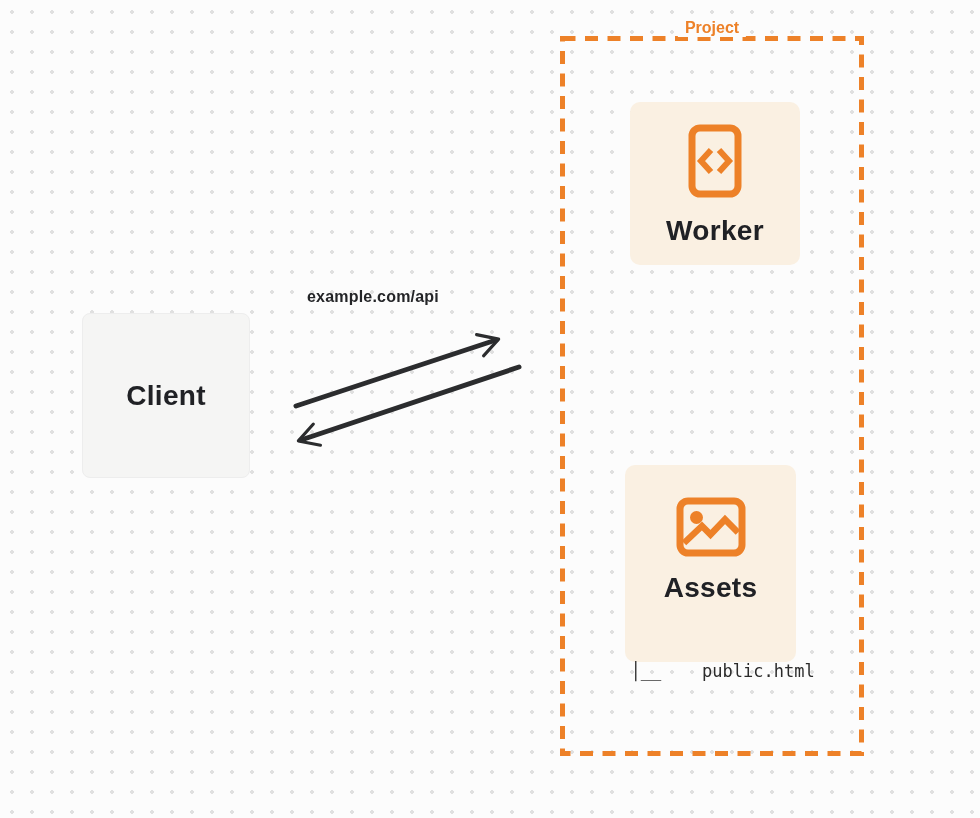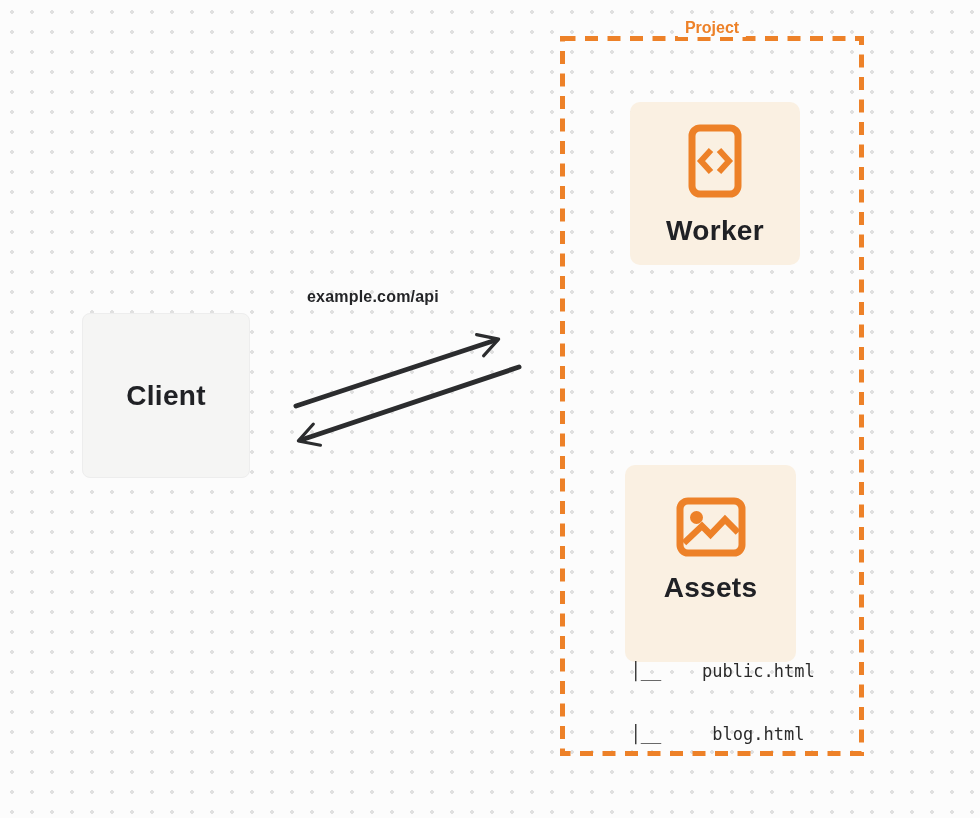--- a/index.html
+++ b/index.html
@@ -132,18 +132,17 @@
       <svg class="icon" width="70" height="60" viewBox="0 0 70 60" aria-hidden="true">
         <rect x="4" y="4" width="62" height="52" rx="8" fill="none" stroke="currentColor" stroke-width="7"></rect>
         <circle cx="20.5" cy="20.5" r="6.5" fill="currentColor"></circle>
         <path d="M8 46 L26 29 L34.5 37.5 L49 22.5 L62 35.5" fill="none" stroke="currentColor" stroke-width="6.5" stroke-linejoin="miter"></path>
       </svg>
       <span class="card-label">Assets</span>
     </div>
 
     <div class="file-tree">
       <div>  │__    public.html</div>
-      <div>  │__     blog.html</div>
       
     </div>
   </div>
 
 </div>
 
 </body></html>

